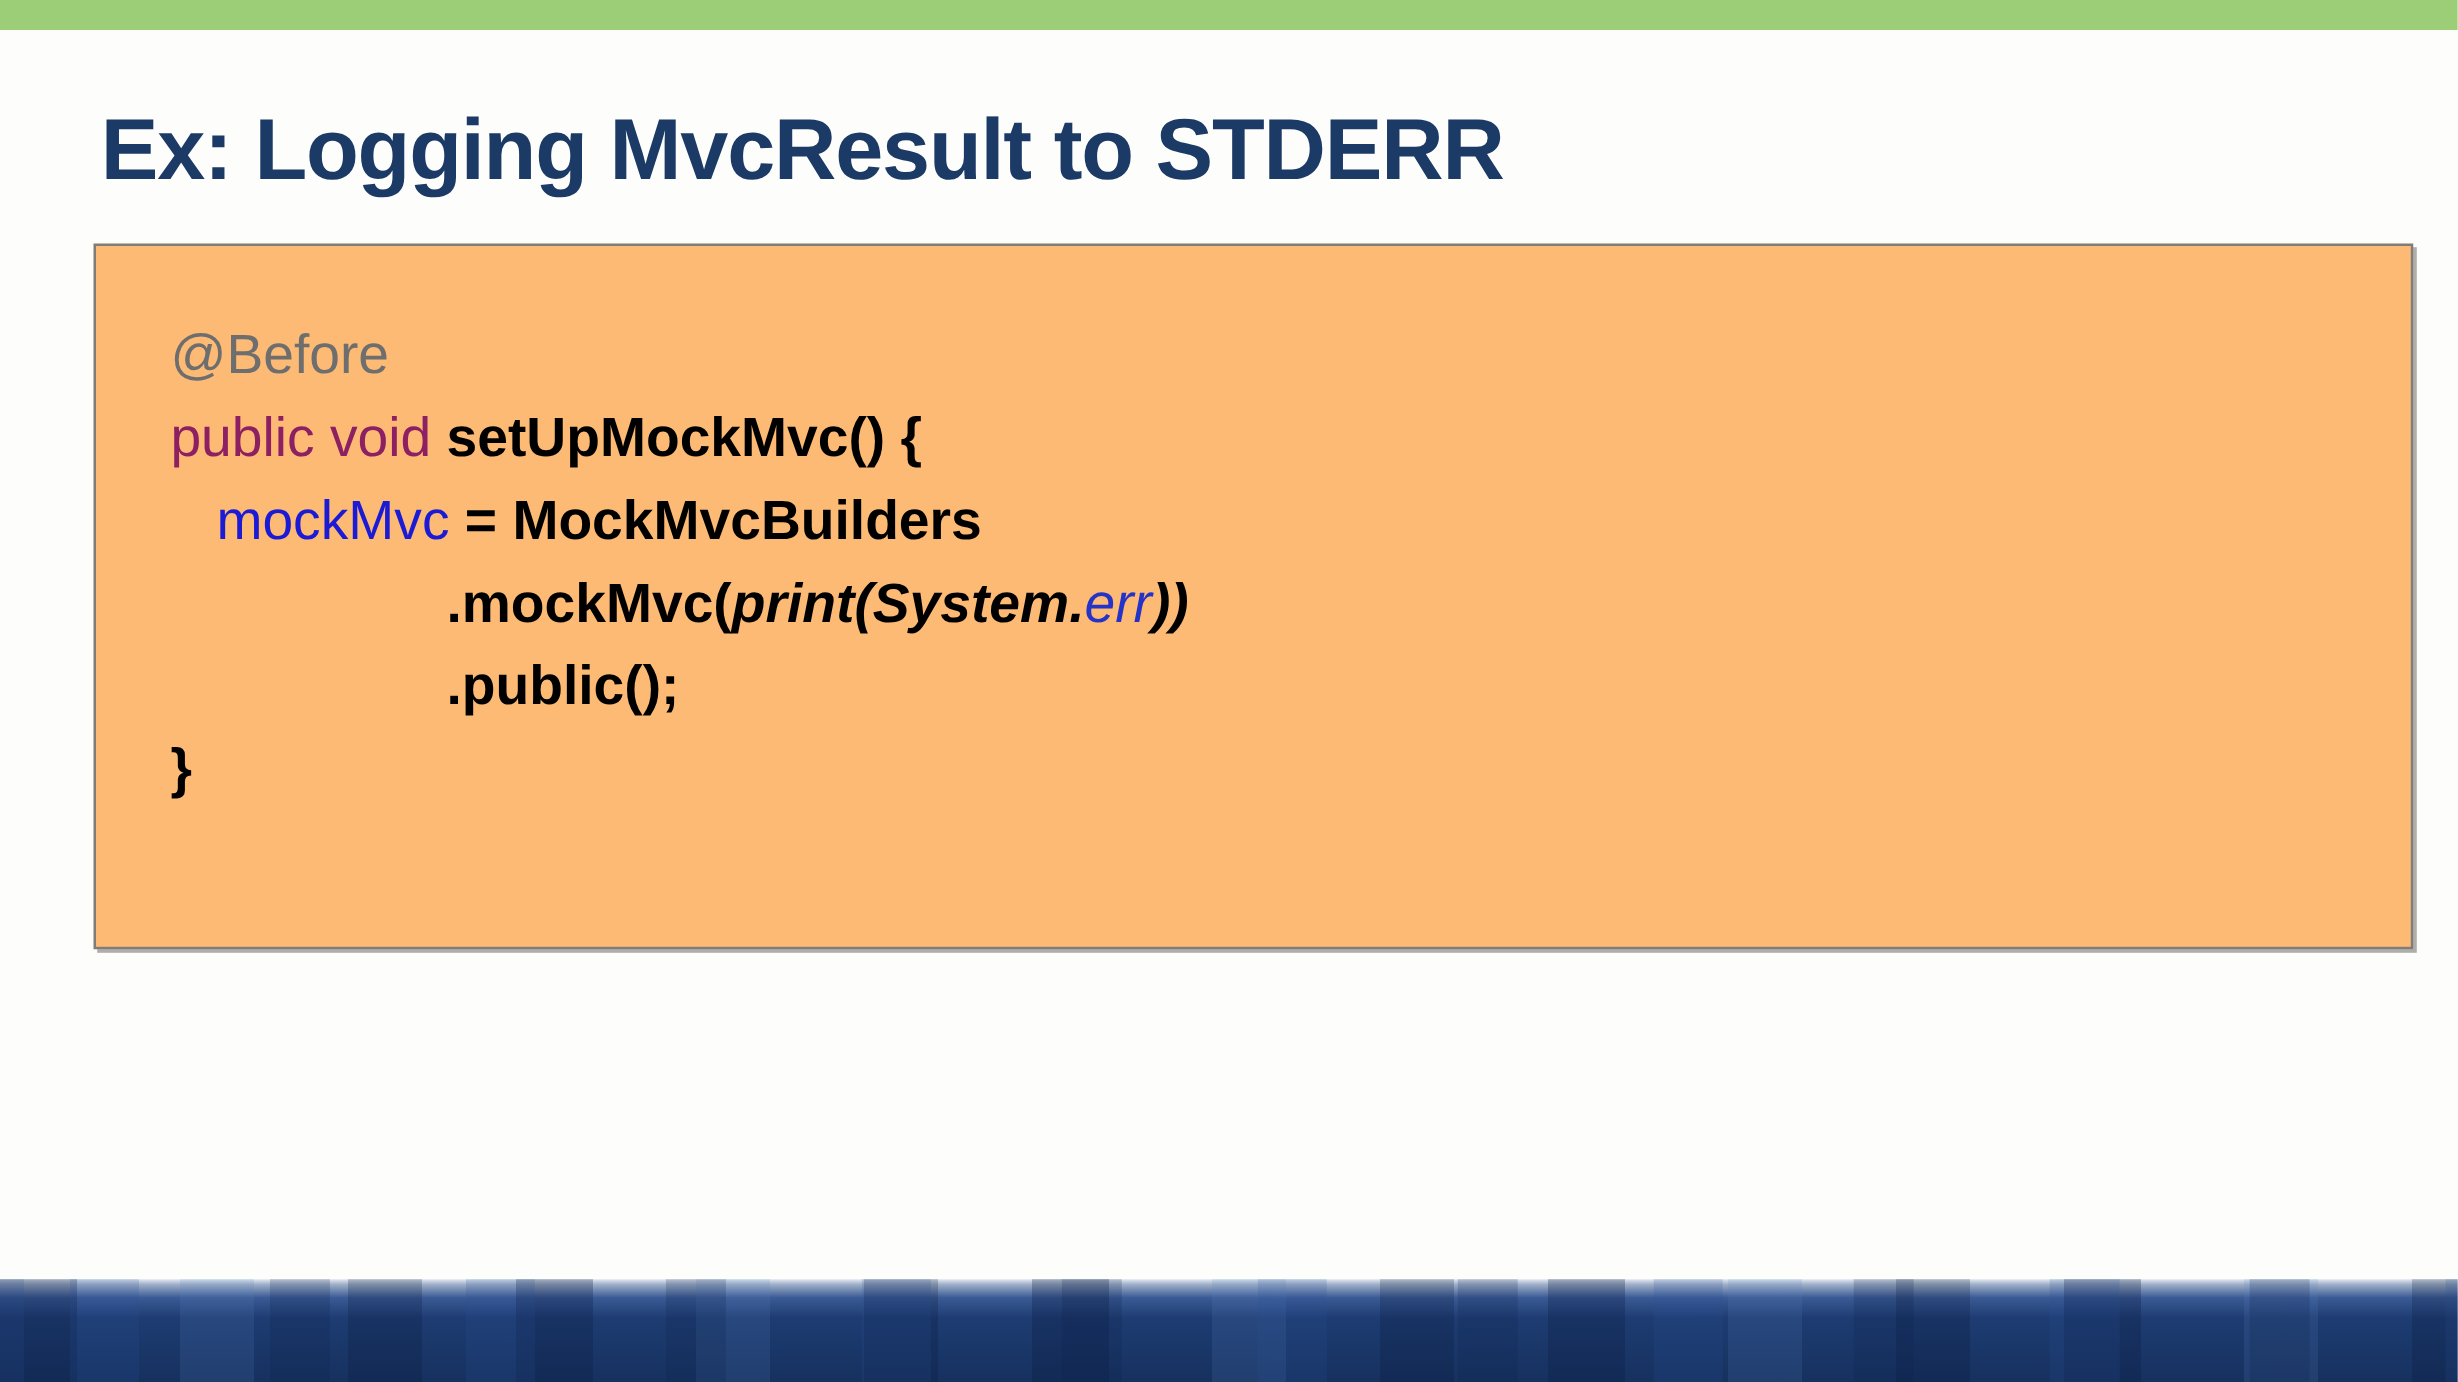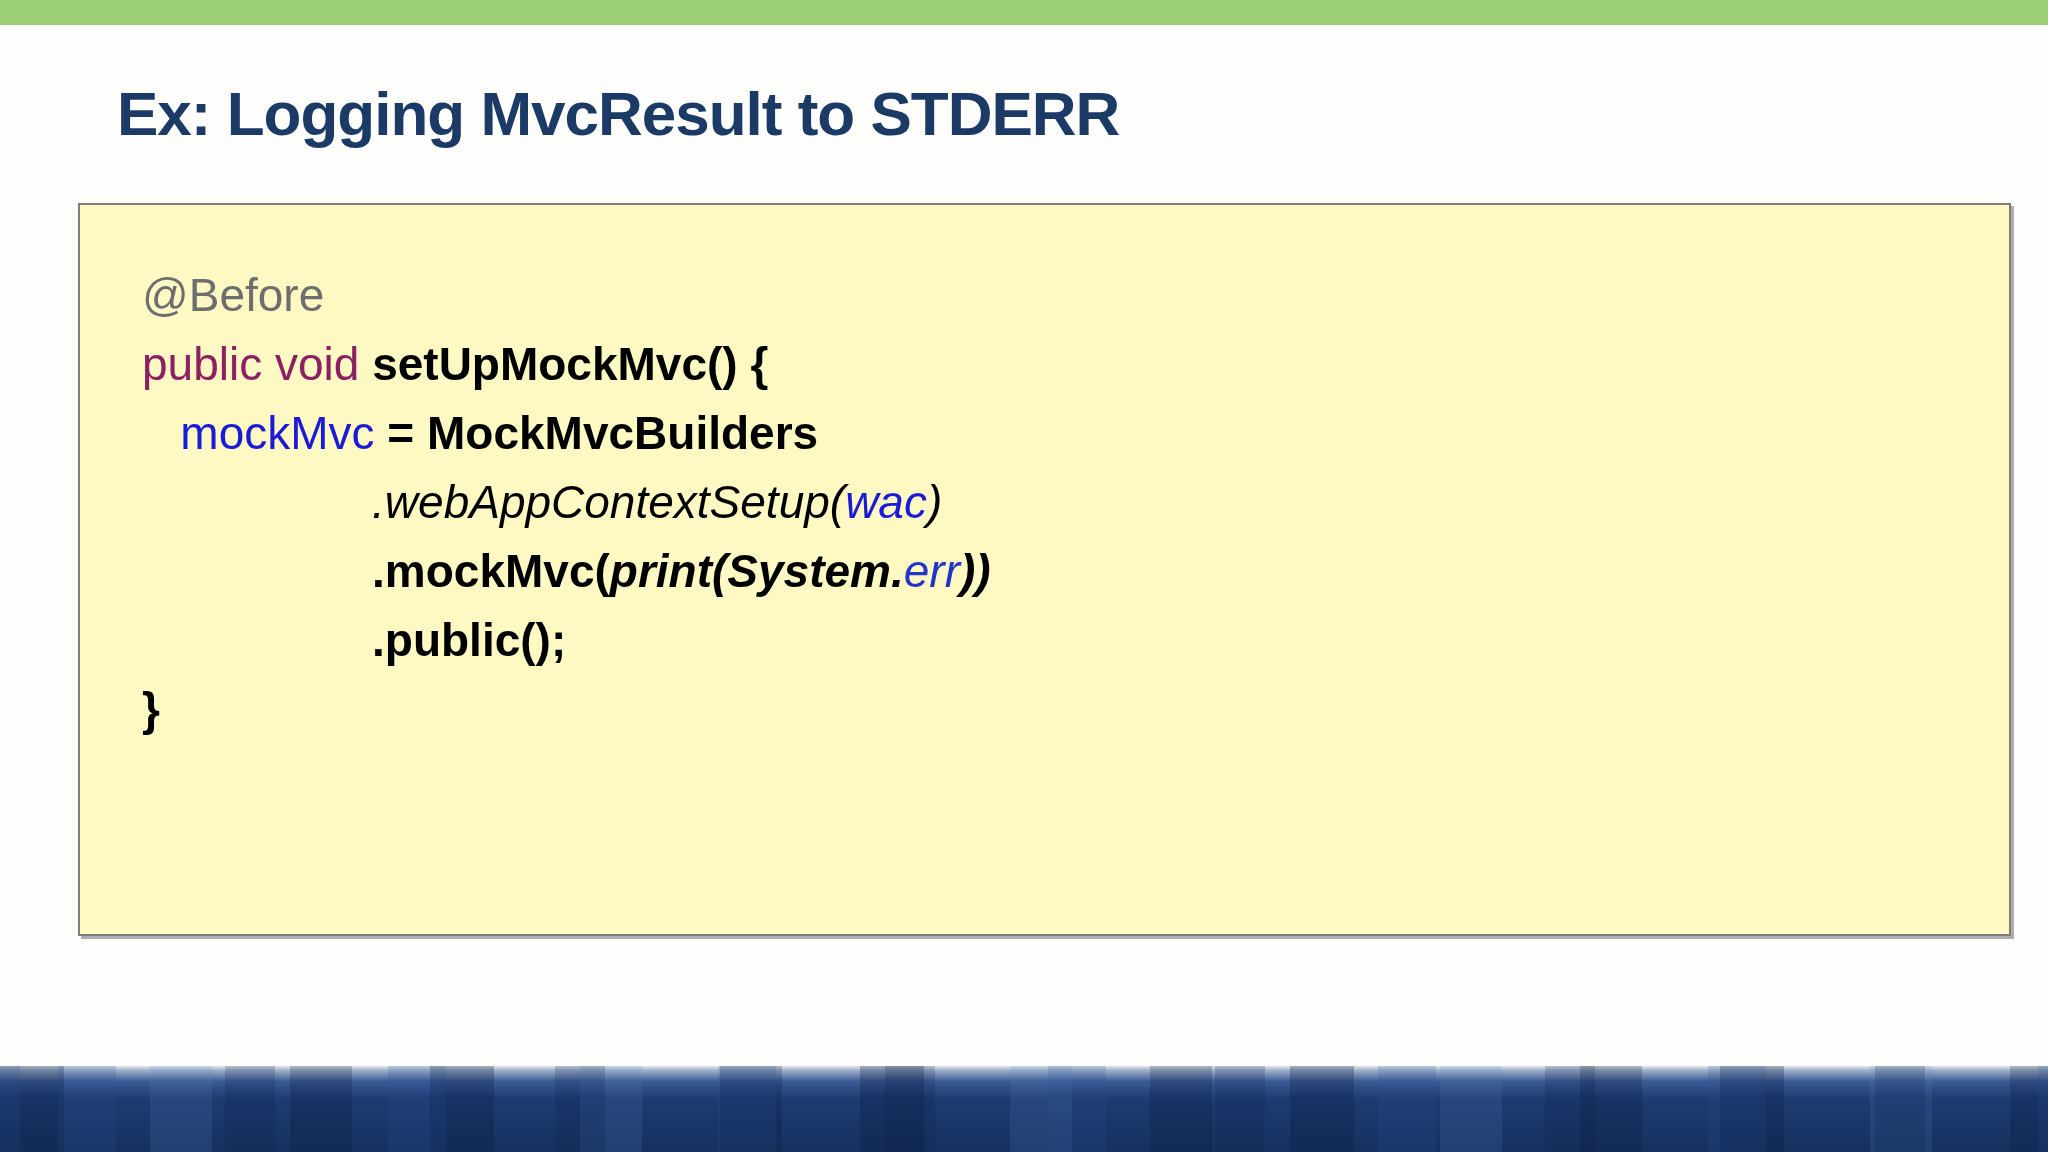--- a/index.html
+++ b/index.html
@@ -11,28 +11,28 @@
   }
   .slide{position:absolute;inset:0;width:2048px;height:1152px;}
 
   .accent-bar{
     position:absolute;left:0;top:0;width:2048px;height:25px;
     background:#9bce77;
   }
 
   .title{
     position:absolute;left:84px;top:36px;width:1900px;
-    font-size:62px;font-weight:700;letter-spacing:-1px;
-    color:#1c3a66;white-space:nowrap;margin-left:33px;
+    font-size:72px;font-weight:700;letter-spacing:-1px;
+    color:#1c3a66;white-space:nowrap;
   }
 
   .code-panel{
     position:absolute;left:78px;top:203px;
-    width:1933px;height:733px;
-    background:#fef9c3;
+    width:1933px;height:588px;
+    background:#fdba74;
     border:2px solid #7d7d7d;
     box-shadow:3px 3px 0 rgba(110,110,110,.55);
     box-sizing:border-box;
   }
   .code-lines{
     position:absolute;left:62px;top:56px;right:20px;
   }
   .code-line{
     white-space:pre;
     font-size:46px;line-height:69px;color:#000;
@@ -80,21 +80,20 @@
 
   <div class="accent-bar"></div>
 
   <h1 class="title">Ex: Logging MvcResult to STDERR</h1>
 
   <div class="code-panel">
     <div class="code-lines">
         <div class="code-line"><span class="seg-annotation">@Before</span></div>
         <div class="code-line"><span class="seg-keyword">public void </span><span class="seg-plain">setUpMockMvc() {</span></div>
         <div class="code-line"><span class="seg-plain">   </span><span class="seg-field">mockMvc</span><span class="seg-plain"> = MockMvcBuilders</span></div>
-        <div class="code-line"><span class="seg-plain">                  </span><span class="seg-italic">.webAppContextSetup(</span><span class="seg-italic-blue">wac</span><span class="seg-italic">)</span></div>
         <div class="code-line"><span class="seg-plain">                  </span><span class="seg-plain">.mockMvc(</span><span class="seg-bold-italic">print(System.</span><span class="seg-bold-italic-blue">err</span><span class="seg-bold-italic">))</span></div>
         <div class="code-line"><span class="seg-plain">                  </span><span class="seg-plain">.public();</span></div>
         <div class="code-line"><span class="seg-plain">}</span></div>
       </div>
   </div>
 
   <div class="footer">
     <div class="footer-mosaic"></div>
     <div class="footer-mosaic2"></div>
 

